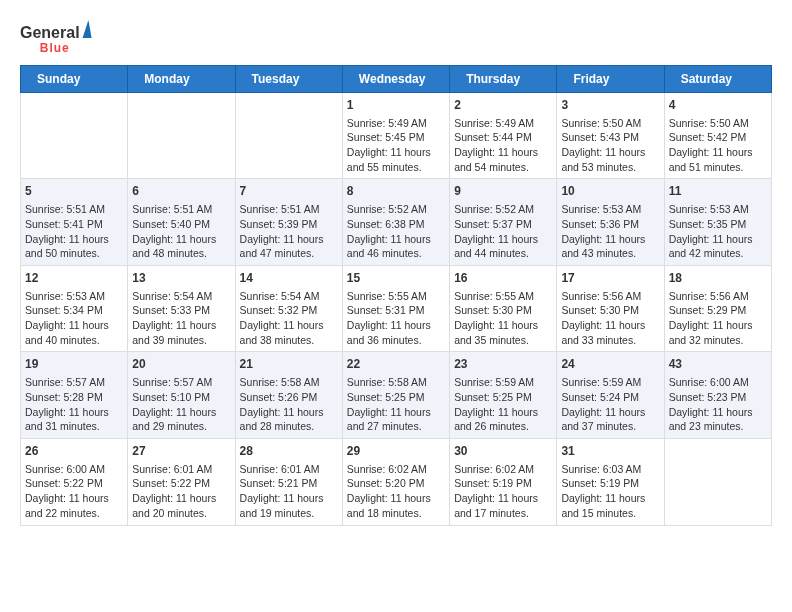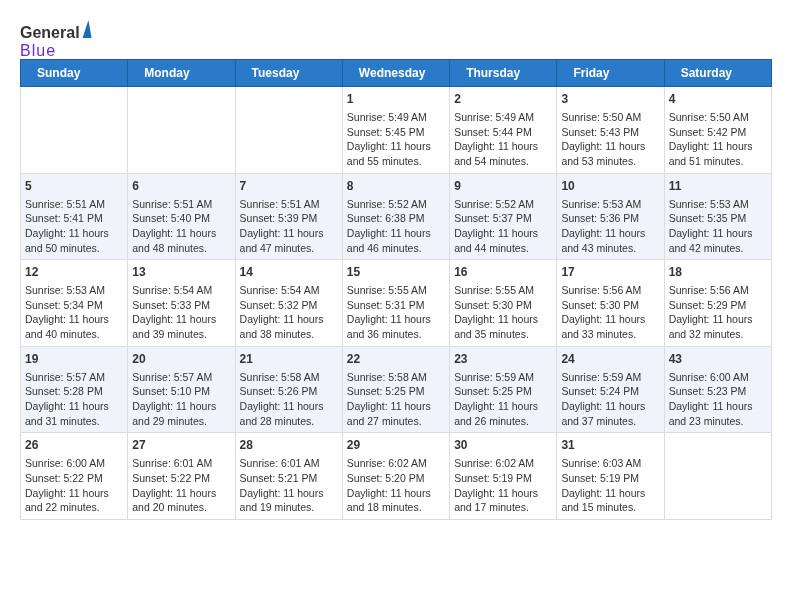--- a/index.html
+++ b/index.html
@@ -7,21 +7,22 @@
       font-family: Arial, sans-serif;
       background: #fff;
       width: 792px;
       min-height: 612px;
       padding: 20px;
     }
     .header {
       display: flex;
       justify-content: space-between;
       align-items: flex-start;
-      margin-bottom: 0;
+      margin-bottom: 10px;
+      text-align: center;
     }
     .title-section {
       text-align: right;
     }
     .month-title {
       font-size: 32px;
       font-weight: normal;
       color: #333;
     }
     .location {
@@ -83,23 +84,23 @@
     }
     .logo-row1 {
       font-size: 16px;
       color: #333;
     }
     .logo-row1 .gen-bold {
       font-weight: bold;
       color: #333;
     }
     .logo-row2 {
-      font-size: 16px;
-      font-weight: normal;
-      color: #6d28d9;
+      font-size: 12px;
+      font-weight: bold;
+      color: #ef4444;
       letter-spacing: 1px;
     }
     .logo-triangle {
       width: 0;
       height: 0;
       border-left: 9px solid transparent;
       border-bottom: 18px solid #1a6eb5;
       display: inline-block;
       margin-left: 1px;
       transform: skewX(10deg);

